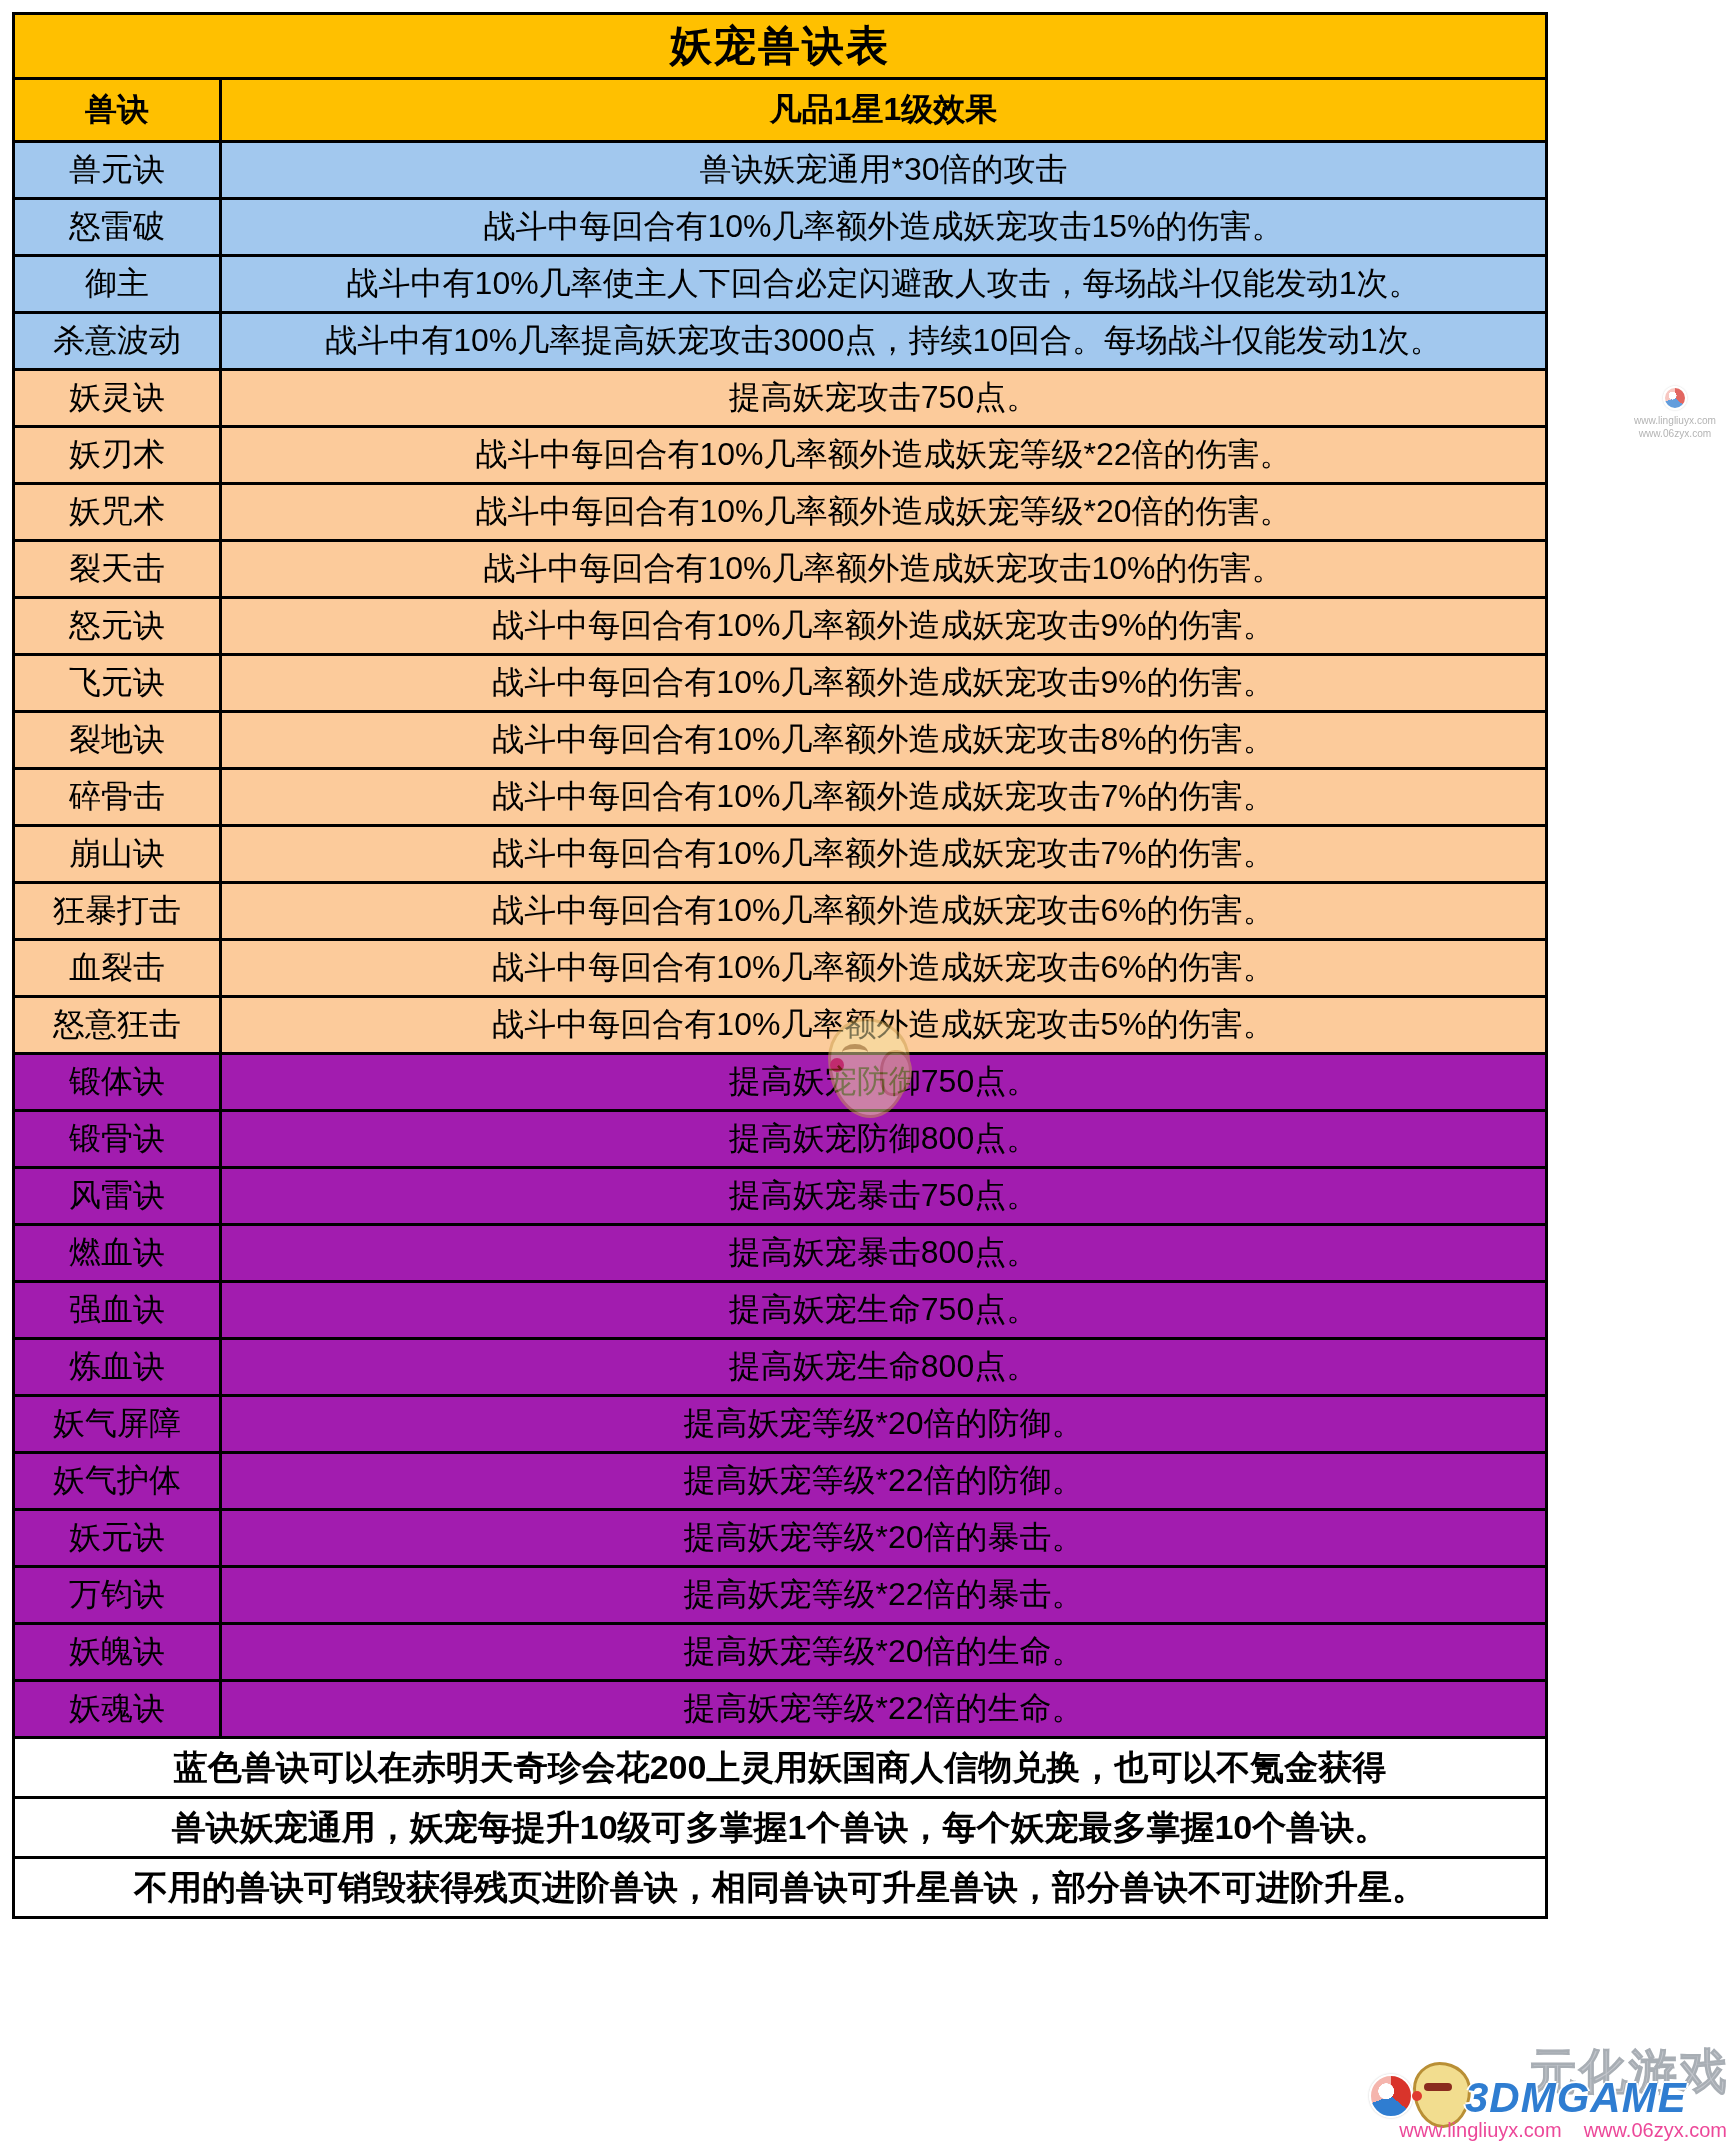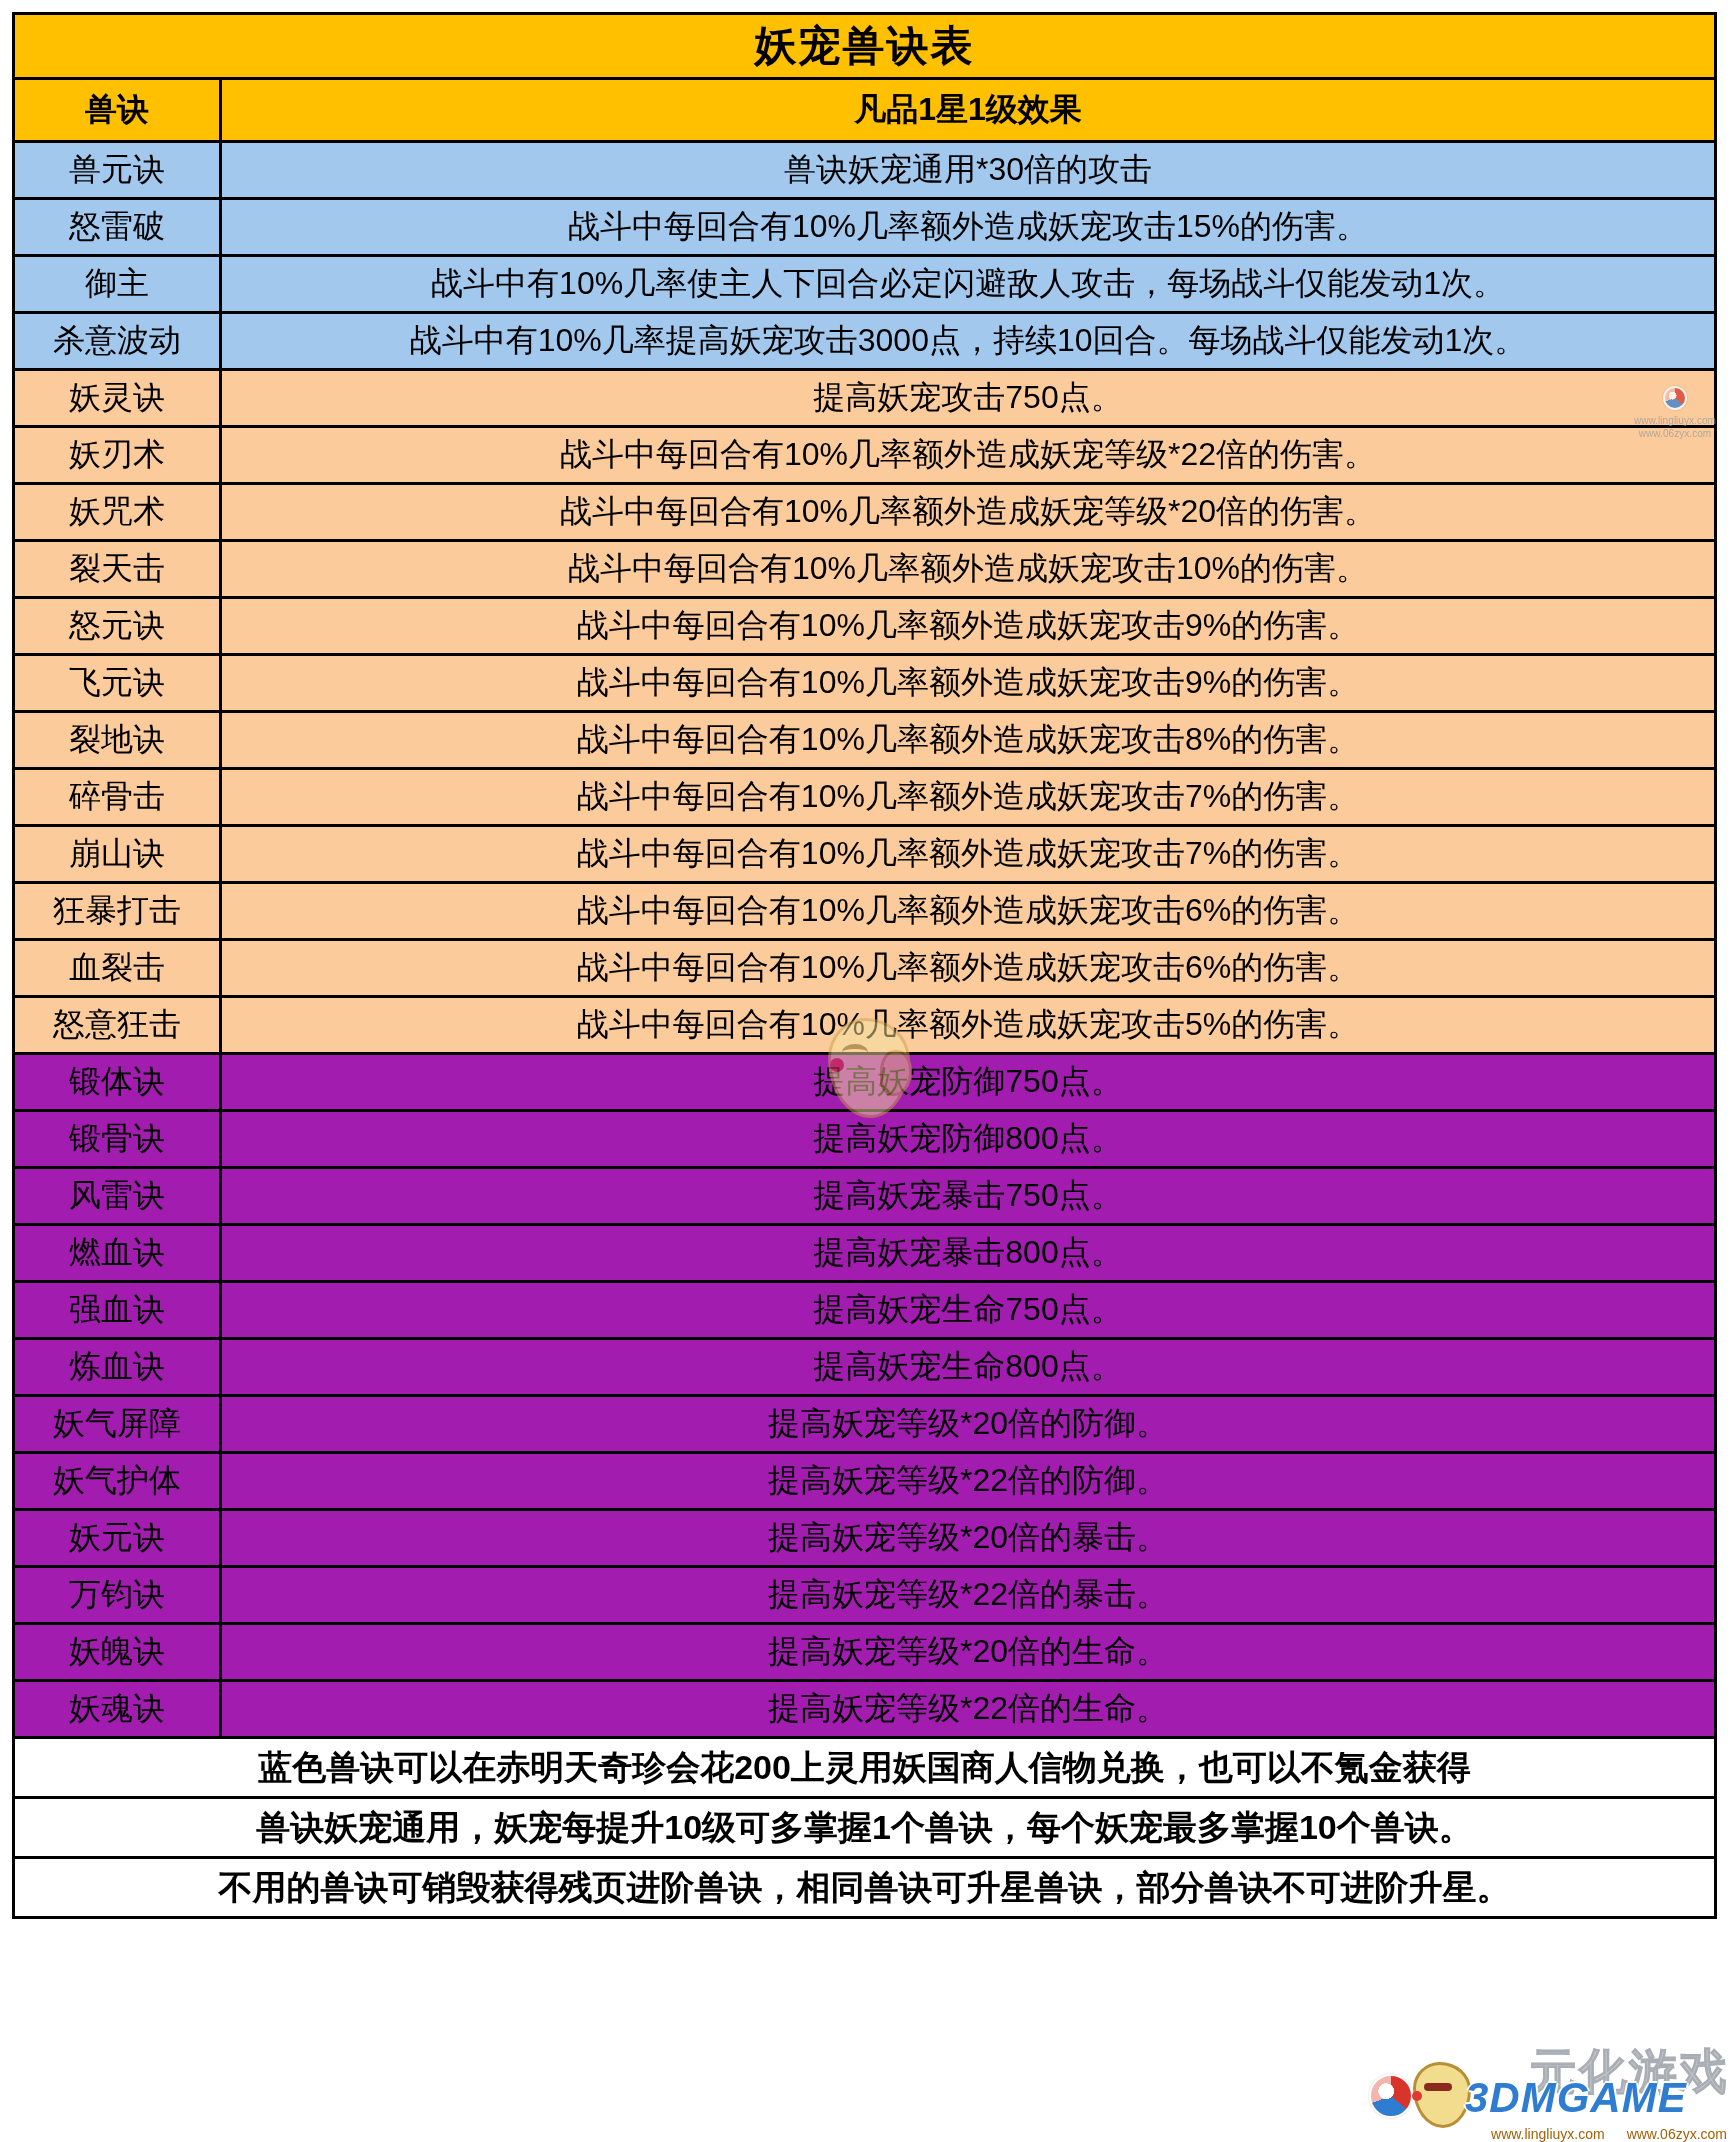--- a/index.html
+++ b/index.html
@@ -3,21 +3,21 @@
 <meta charset="utf-8">
 <style>
   html,body{margin:0;padding:0;}
   body{
     width:1733px;height:2142px;
     background:#ffffff;
     font-family:"Liberation Sans",sans-serif;
     position:relative;overflow:hidden;
     color:#000;
   }
-  .sheet{position:absolute;left:12px;top:12px;width:1705px;}
+  .sheet{position:absolute;left:12px;top:12px;width:1536px;}
   table{border-collapse:collapse;width:100%;table-layout:fixed;}
   td{
     border:3px solid #000;
     text-align:center;vertical-align:middle;
     overflow:hidden;white-space:nowrap;
     padding:0 6px;
   }
   col.col-name{width:207px;}
   .title-cell{
     background:var(--gold,#FFC000);
@@ -97,21 +97,21 @@
     letter-spacing:2px;-webkit-text-stroke:1px #9aa0a8;
   }
   .wm-brand{
     position:absolute;left:96px;top:30px;
     font-size:42px;font-weight:800;font-style:italic;
     color:#2f7dd1;letter-spacing:1px;
     text-shadow:-2px 0 0 #fff,2px 0 0 #fff,0 -2px 0 #fff,0 2px 0 #fff;
   }
   .wm-urls{
     position:absolute;right:2px;bottom:-2px;
-    font-size:14px;color:#a16207;white-space:nowrap;
+    font-size:20px;color:#ec4899;white-space:nowrap;
   }
   .wm-urls .sep{display:inline-block;width:22px;}
 </style>
 </head>
 <body>
 
 <div class="sheet">
   <table>
     <colgroup>
         <col class="col-name">

